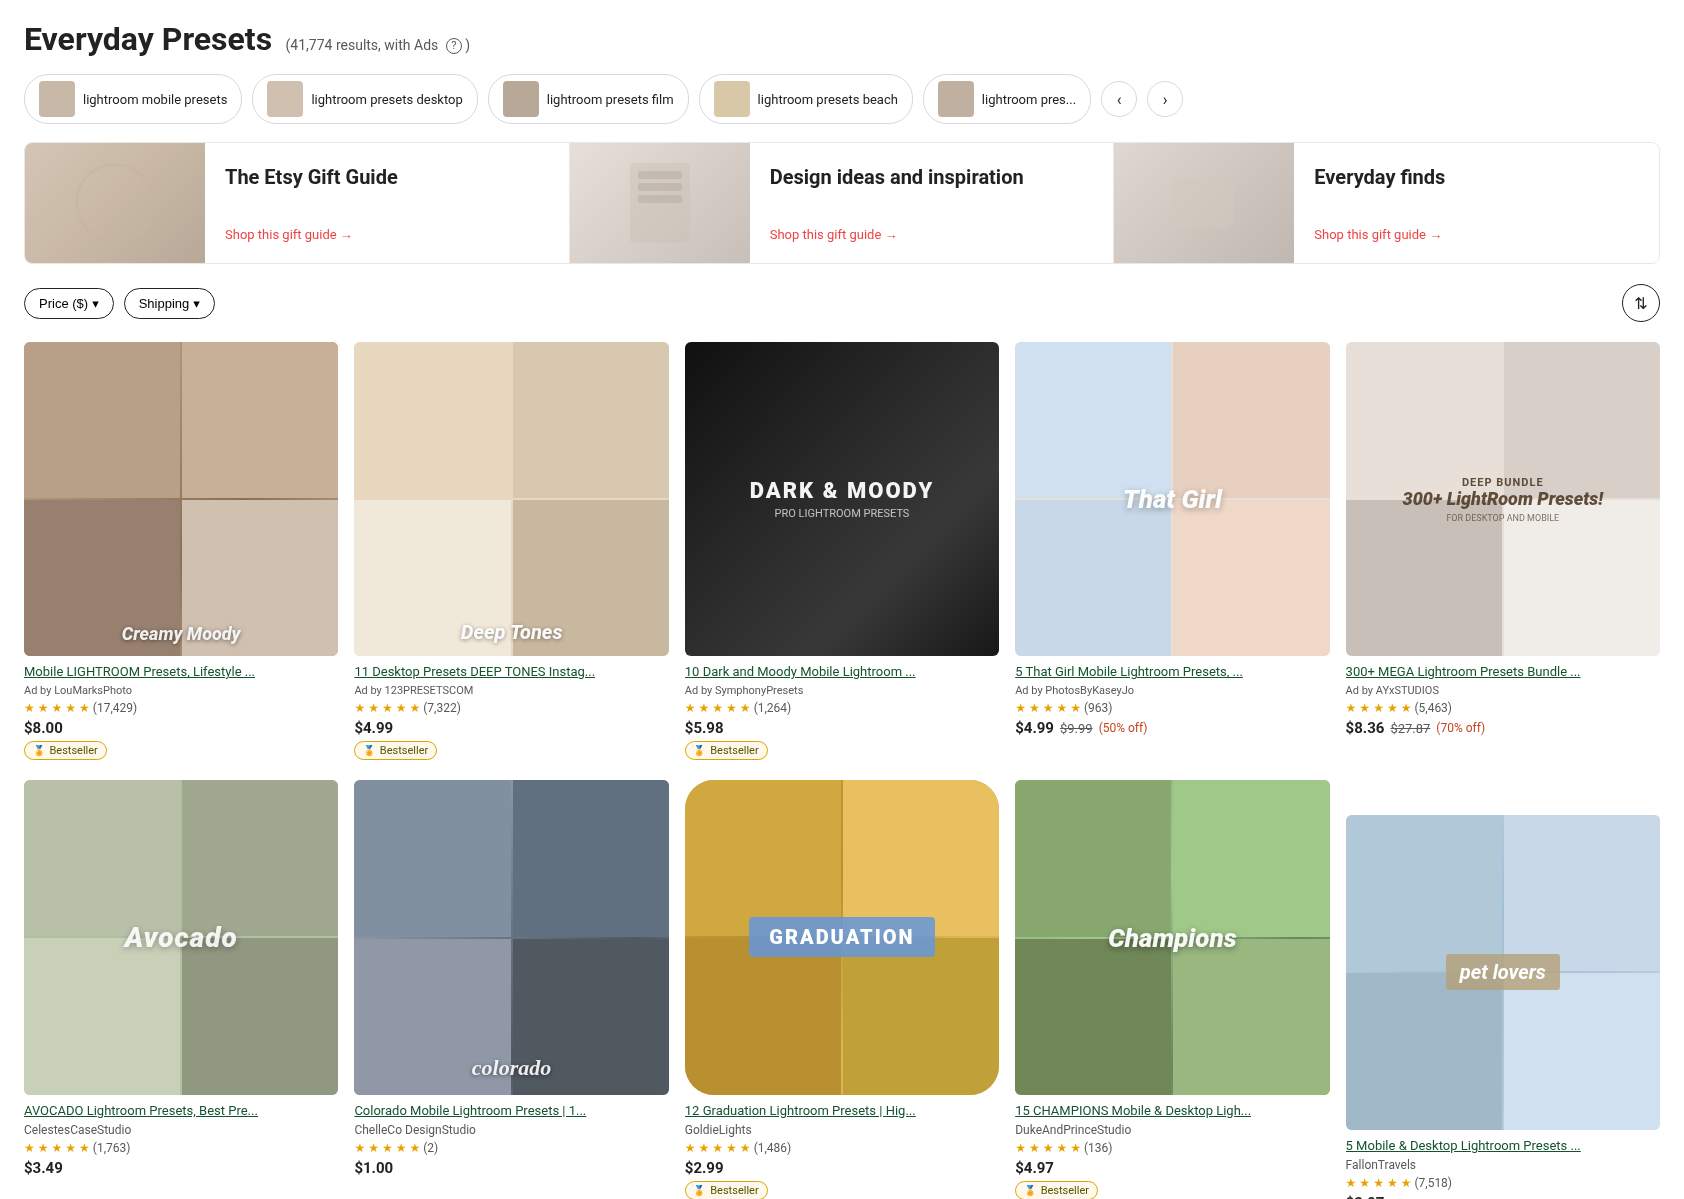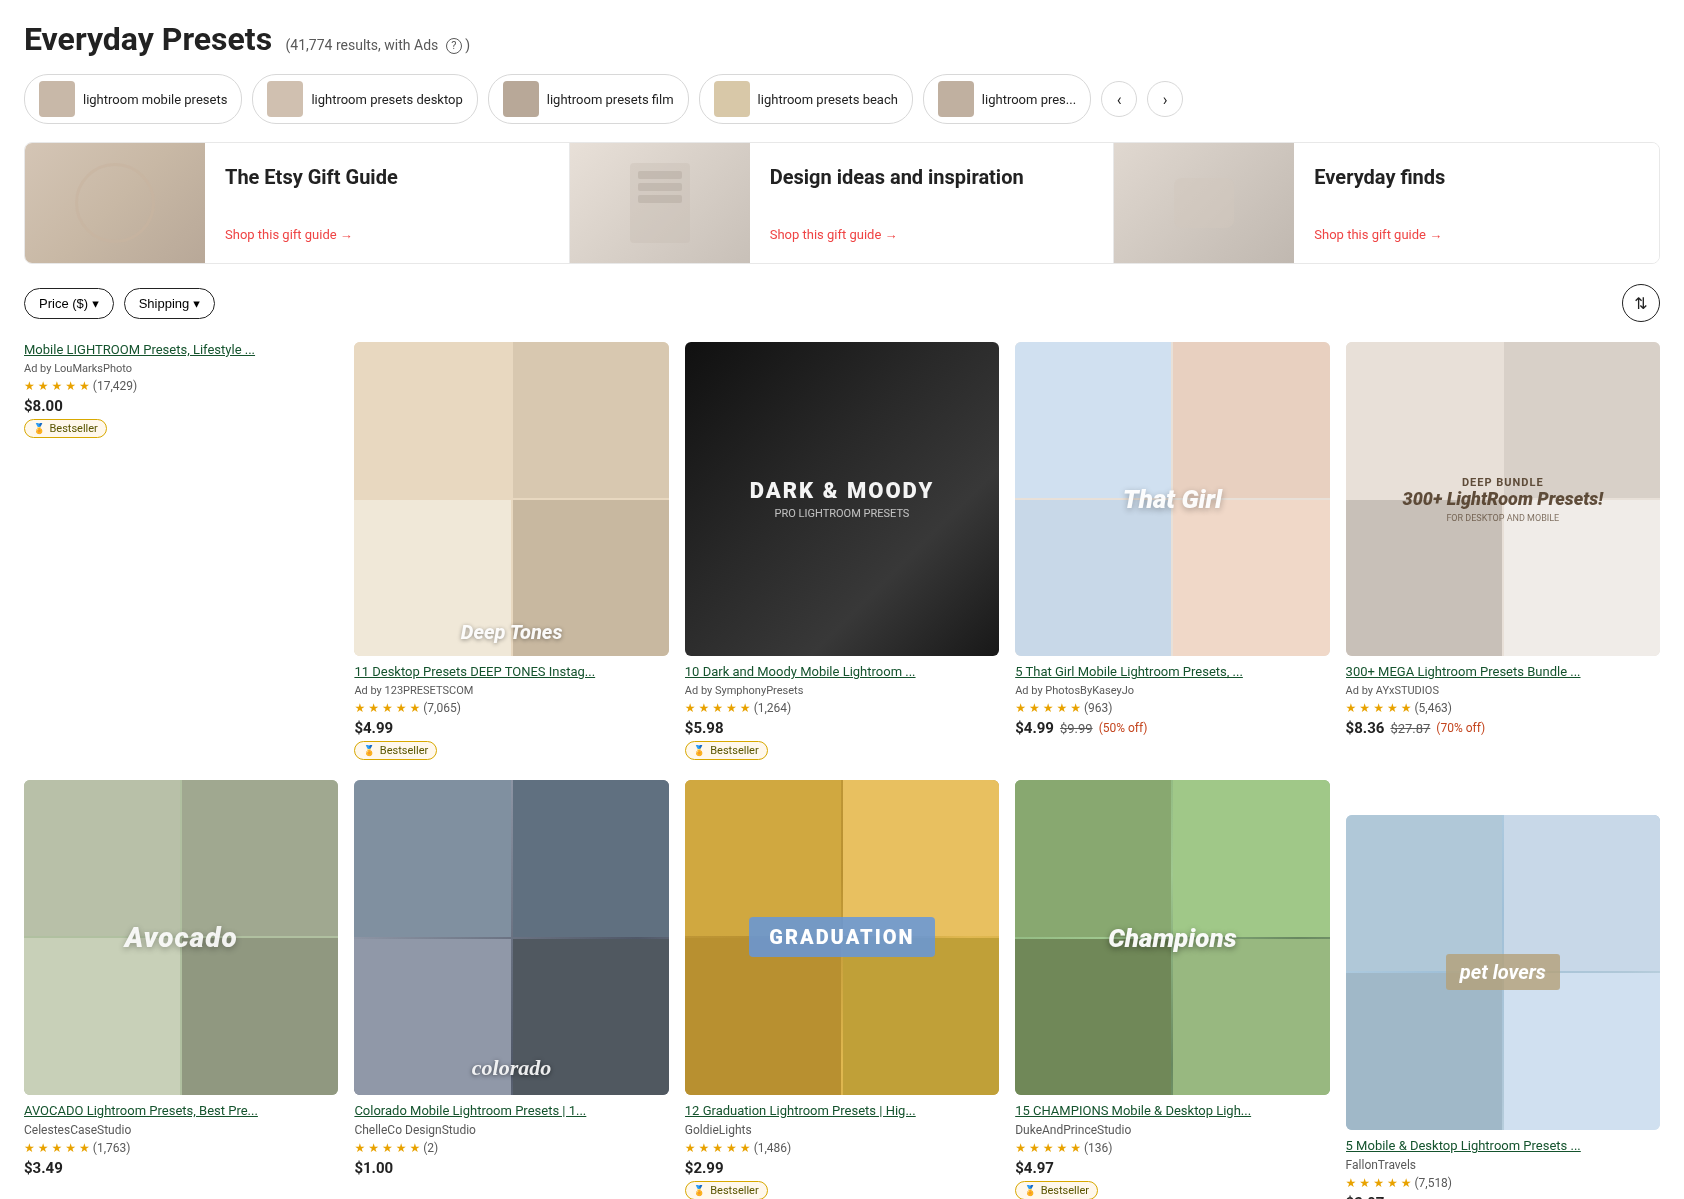--- a/index.html
+++ b/index.html
@@ -41,21 +41,21 @@
     
     .product-grid { display: grid; grid-template-columns: repeat(5, 1fr); gap: 20px 16px; }
 
     .product-card { cursor: pointer; }
     .product-image { width: 100%; aspect-ratio: 1; border-radius: 6px; overflow: hidden; margin-bottom: 8px; background: #e8e0d8; }
 
     
     .pi-1 { background: linear-gradient(135deg, #c8b090 0%, #a89070 30%, #887050 60%, #d0c0a0 100%); }
     .pi-3 { background: linear-gradient(135deg, #101010 0%, #282828 40%, #383838 70%, #181818 100%); }
     .pi-7 { background: linear-gradient(135deg, #b0b8c8 0%, #788090 40%, #505868 70%, #9098a8 100%); }
-    .pi-8 { background: linear-gradient(135deg, #c8a040 0%, #b89030 40%, #e0b850 70%, #d0a848 100%); }
+    .pi-8 { background: linear-gradient(135deg, #c8a040 0%, #b89030 40%, #e0b850 70%, #d0a848 100%); border-radius: 29px; }
     .pi-9 { background: linear-gradient(135deg, #80a870 0%, #a0c890 40%, #688860 70%, #90b880 100%); }
     .pi-10 { background: linear-gradient(135deg, #c0d8e8 0%, #a0c0d8 40%, #b0c8d8 70%, #d8e8f0 100%); margin-top: 35px; }
 
     .product-name { font-size: 13px; color: #14532d; margin-bottom: 3px; line-height: 1.3; display: -webkit-box; -webkit-line-clamp: 2; -webkit-box-orient: vertical; overflow: hidden; text-decoration: underline; }
     .product-seller { font-size: 12px; color: #595959; margin-bottom: 4px; }
     .product-ad { font-size: 11px; color: #595959; margin-bottom: 4px; }
     .stars { display: flex; align-items: center; gap: 3px; margin-bottom: 4px; }
     .star { color: #e8a200; font-size: 12px; }
     .rating-count { font-size: 12px; color: #595959; }
     .price-row { display: flex; align-items: center; gap: 6px; margin-bottom: 4px; flex-wrap: wrap; }
@@ -176,21 +176,31 @@
       <span>▾</span>
     </button>
     <div class="sort-btn">
       <span>⇅</span>
     </div>
   </div>
 
   <div class="product-grid">
 
     <div class="product-card">
-      <div class="product-name">Mobile LIGHTROOM Presets, Lifestyle ...</div>
+      <div class="product-image pi-1" style="position: relative;">
+        <div class="product-image-grid">
+          <div class="pi-grid-cell pc-1a"></div>
+          <div class="pi-grid-cell pc-1b"></div>
+          <div class="pi-grid-cell pc-1c"></div>
+          <div class="pi-grid-cell pc-1d"></div>
+        </div>
+        <div style="position:absolute;inset:0;display:flex;align-items:flex-end;justify-content:center;padding-bottom:12px;pointer-events:none;">
+          <span style="font-size:18px;font-weight:800;color:rgba(255,255,255,0.9);text-shadow:0 1px 4px rgba(0,0,0,0.5);font-style:italic;">Creamy Moody</span>
+        </div>
+      </div><div class="product-name">Mobile LIGHTROOM Presets, Lifestyle ...</div>
       <div style="position:relative;">
       </div>
       <div class="product-ad">Ad by <span>LouMarksPhoto</span></div>
       <div class="stars">
         <span class="star">★</span>
         <span class="star">★</span>
         <span class="star">★</span>
         <span class="star">★</span>
         <span class="star">★</span>
         <span class="rating-count">(17,429)</span>
@@ -216,21 +226,21 @@
           <span style="font-size:20px;font-weight:800;color:rgba(255,255,255,0.95);text-shadow:0 1px 4px rgba(0,0,0,0.4);font-style:italic;">Deep Tones</span>
         </div>
       </div><div class="product-name">11 Desktop Presets DEEP TONES Instag...</div>
       <div class="product-ad">Ad by <span>123PRESETSCOM</span></div>
       <div class="stars">
         <span class="star">★</span>
           <span class="star">★</span>
           <span class="star">★</span>
           <span class="star">★</span>
           <span class="star">★</span>
-        <span class="rating-count">(7,065)</span>
+        <span class="rating-count">(7,322)</span>
       </div>
       <div class="price-row">
         <span class="price">$4.99</span>
       </div>
       <div class="badge-bestseller">
         <span class="badge-icon">🏅</span>
         <span>Bestseller</span>
       </div>
     </div>
 

